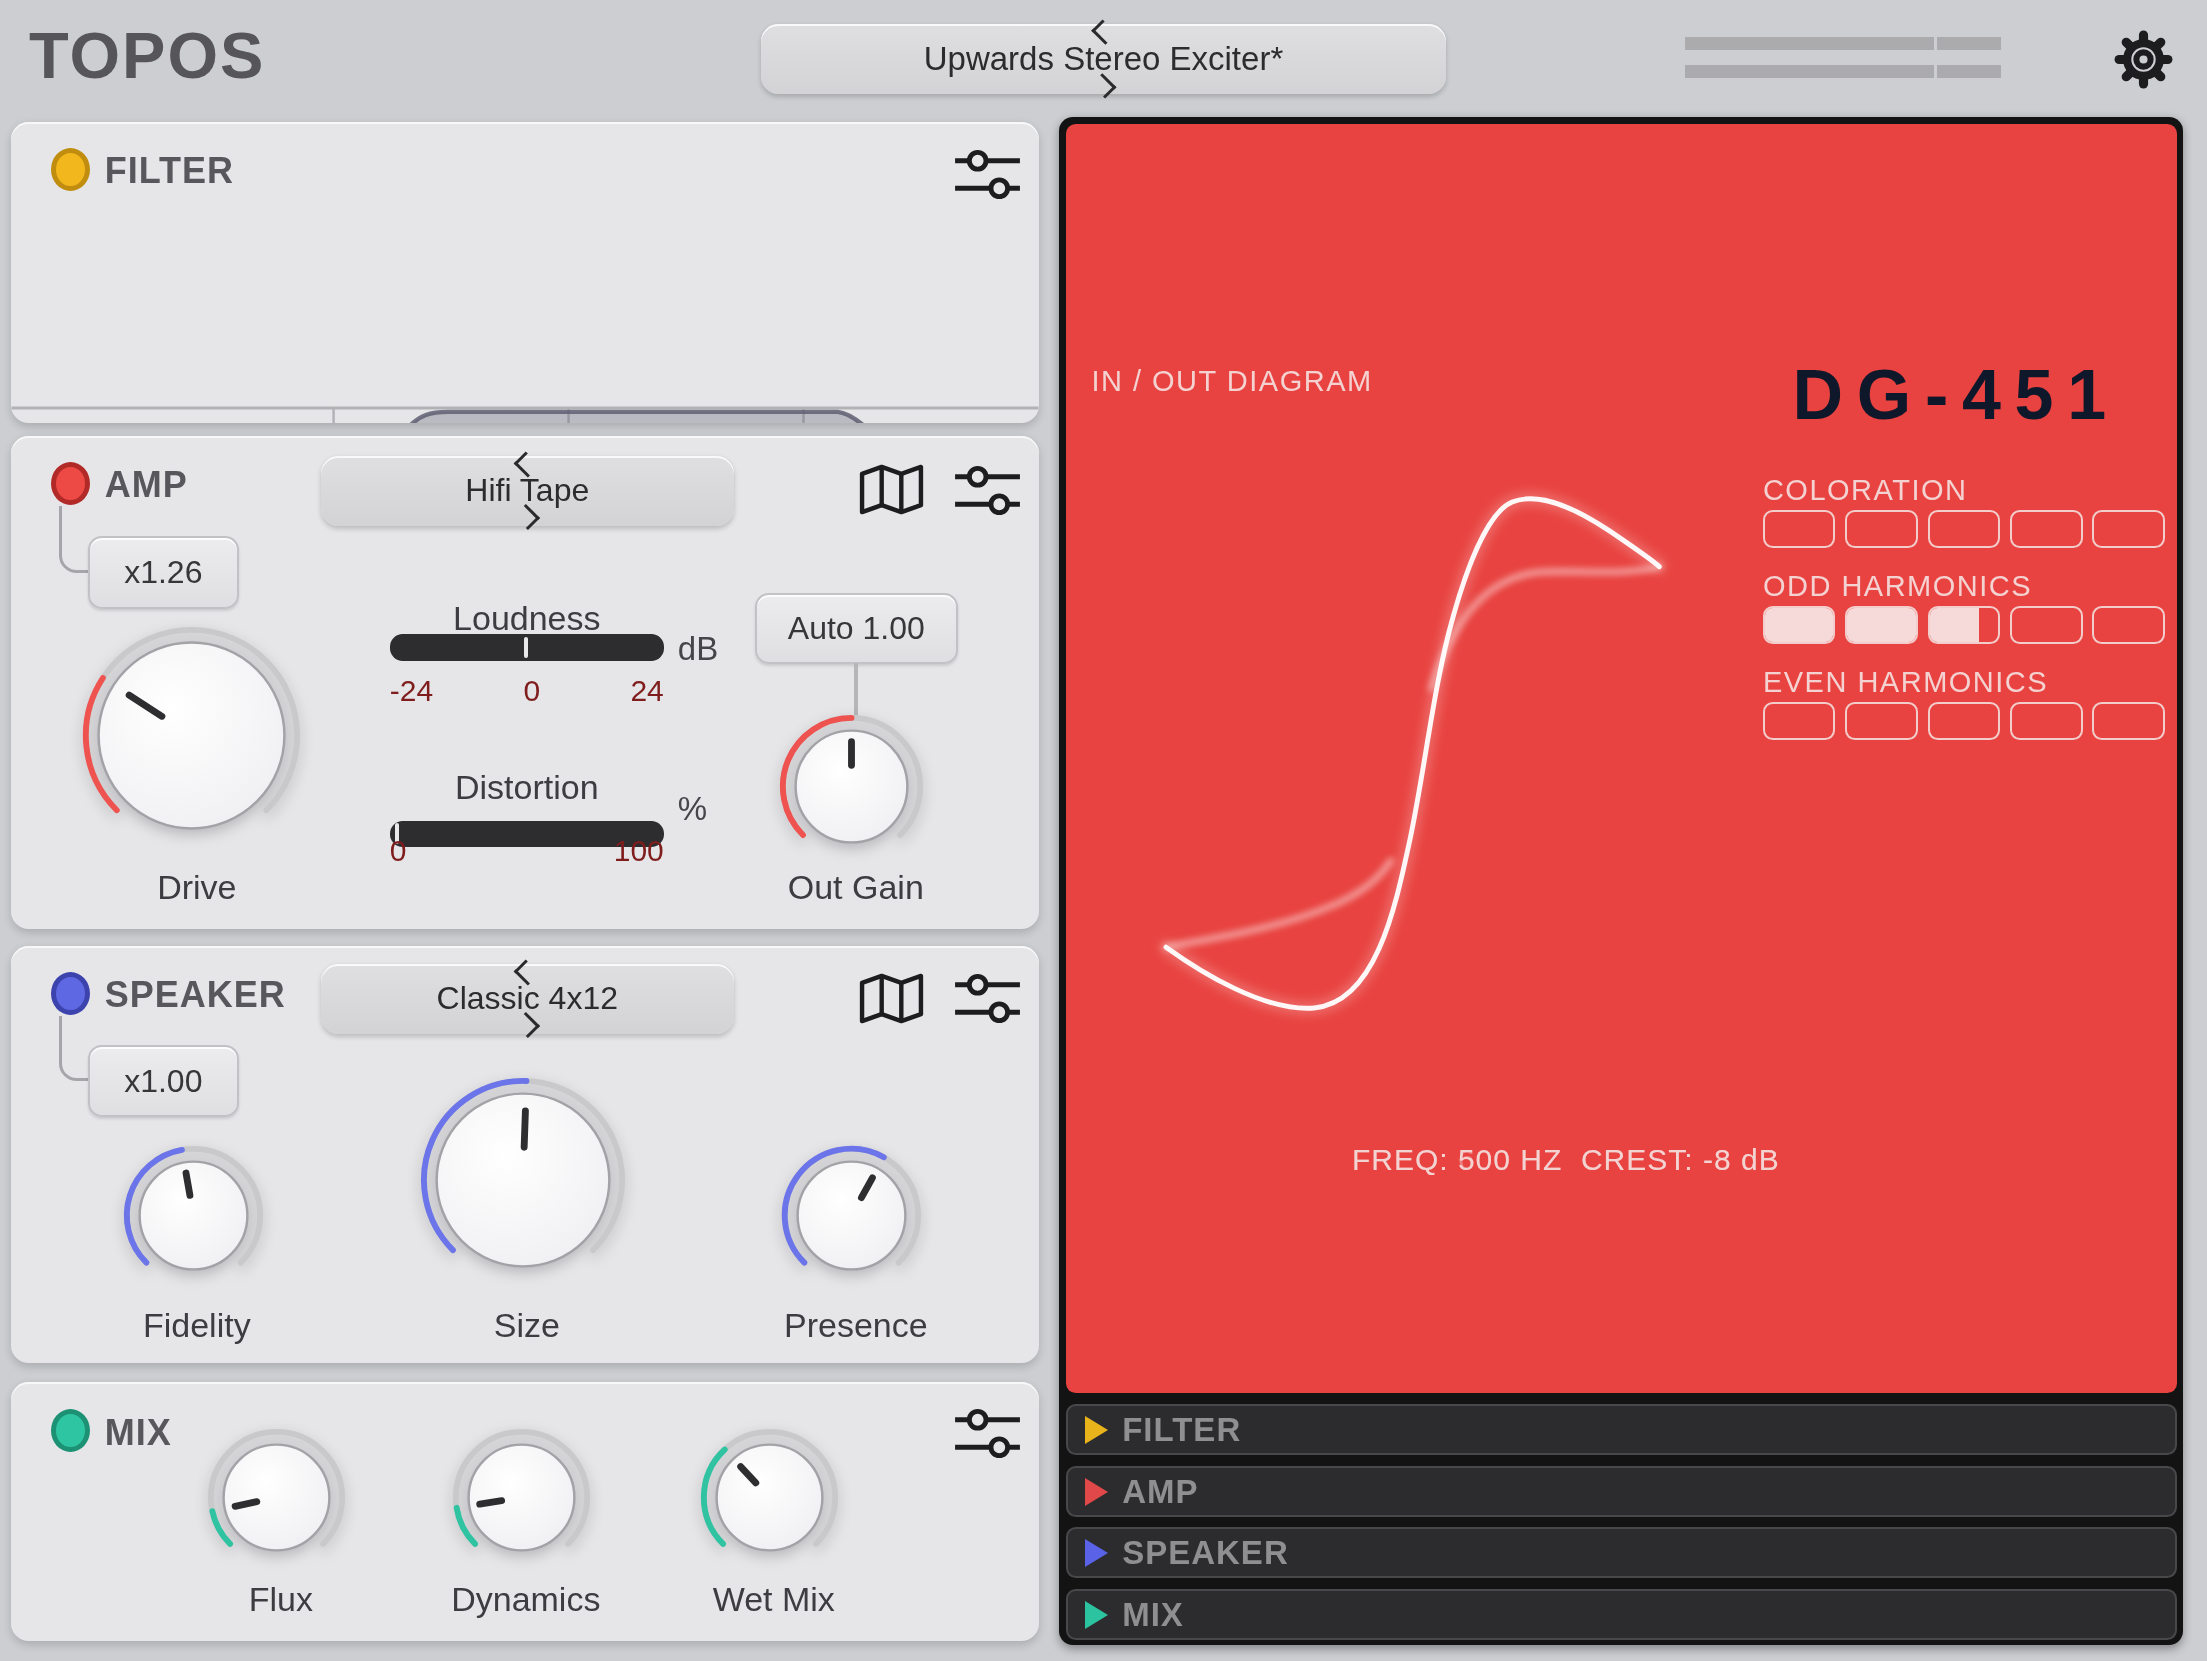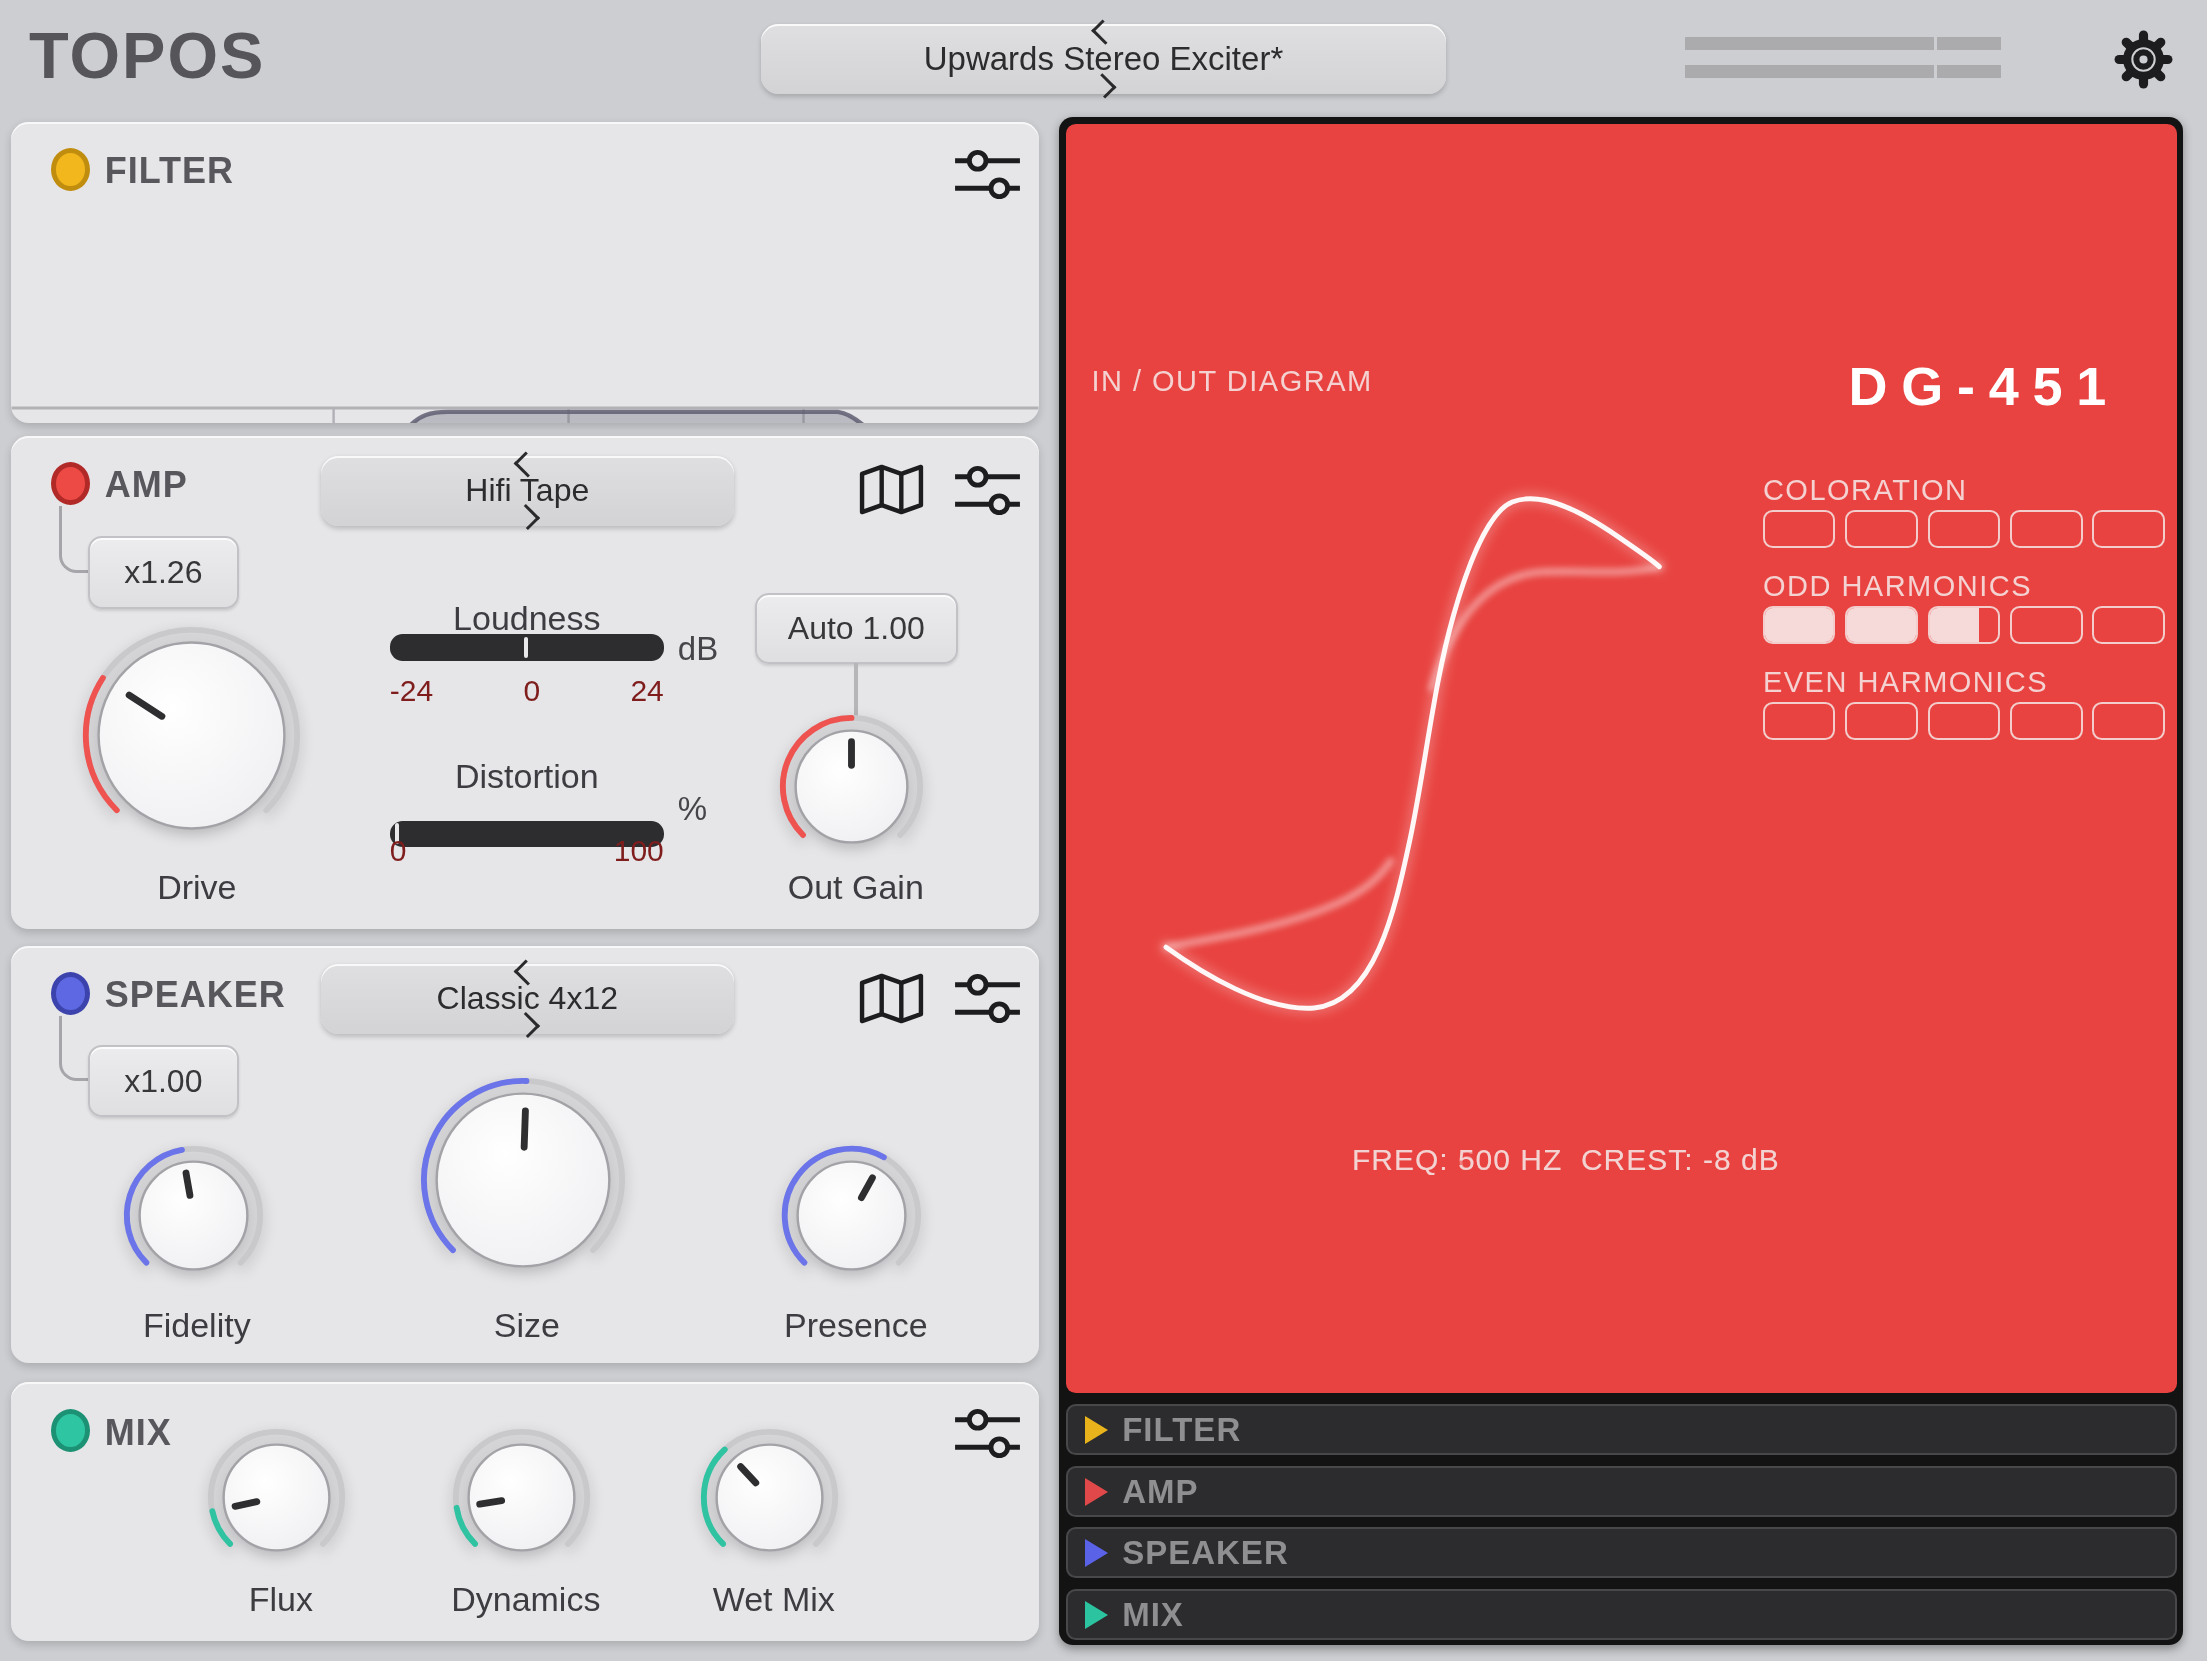--- a/index.html
+++ b/index.html
@@ -50,21 +50,21 @@
 
   
   .graph{left:0;top:282px;}
   svg text{font-family:"Liberation Sans",sans-serif;}
 
   
   .frame{left:1059px;top:117px;width:1124px;height:1528px;background:#131314;border-radius:14px;
     box-shadow:0 3.9px 9.8px rgba(0,0,0,.35);}
   .screen{left:6.9px;top:6.9px;width:1111px;height:1269px;background:#e84340;border-radius:9.8px;overflow:hidden;}
   .scr-label{color:#f4d2d1;letter-spacing:1.5px;font-size:29px;}
-  .model{font-size:54px;font-weight:700;letter-spacing:13.7px;color:#ffffff;}
+  .model{font-size:70px;font-weight:700;letter-spacing:13.7px;color:#0f172a;}
   .pills{display:flex;gap:9.8px;width:402px;}
   .pill{width:73px;height:38px;border:2.9px solid #f2cdcc;border-radius:9.8px;box-sizing:border-box;overflow:hidden;}
   .pill .fill{height:100%;background:#f6dad9;}
   .emphasis{width:400px;height:400px;border:2.9px solid #f2cdcc;border-radius:11.8px;box-sizing:border-box;}
   .readout{font-size:30px;color:#f3d3d2;letter-spacing:1px;white-space:pre;}
   .ghost{opacity:.42;}
 
   
   .rowbtn{left:6.9px;width:1111px;height:51px;background:#2c2c2e;border:2px solid #48484b;border-radius:9.8px;
     box-sizing:border-box;display:flex;align-items:center;padding-left:17.6px;}
@@ -189,21 +189,21 @@
     <div class="abs bar" style="left:379px;top:198px;width:274px;height:26.5px">
       <span class="tick" style="left:49%"></span>
     </div>
     <div class="abs unit" style="left:667px;top:194px">dB</div>
     <div class="abs scale" style="left:379px;top:238px;width:274px;display:flex;justify-content:space-between">
       <span>-24</span>
       <span>0</span>
       <span>24</span>
     </div>
 
-    <div class="abs knob-label" style="left:418px;top:308px;width:196px">Distortion</div>
+    <div class="abs knob-label" style="left:418px;top:319px;width:196px">Distortion</div>
     <div class="abs bar" style="left:379px;top:358px;width:274px;height:26.5px">
       <span class="tick" style="left:4.9px"></span>
     </div>
     <div class="abs unit" style="left:667px;top:354px">%</div>
     <div class="abs scale" style="left:379px;top:398px;width:274px;display:flex;justify-content:space-between">
       <span>0</span>
       <span>100</span>
     </div>
 
     <div class="abs vbox" style="left:744px;top:157px;width:203px;height:71px">Auto 1.00</div>

